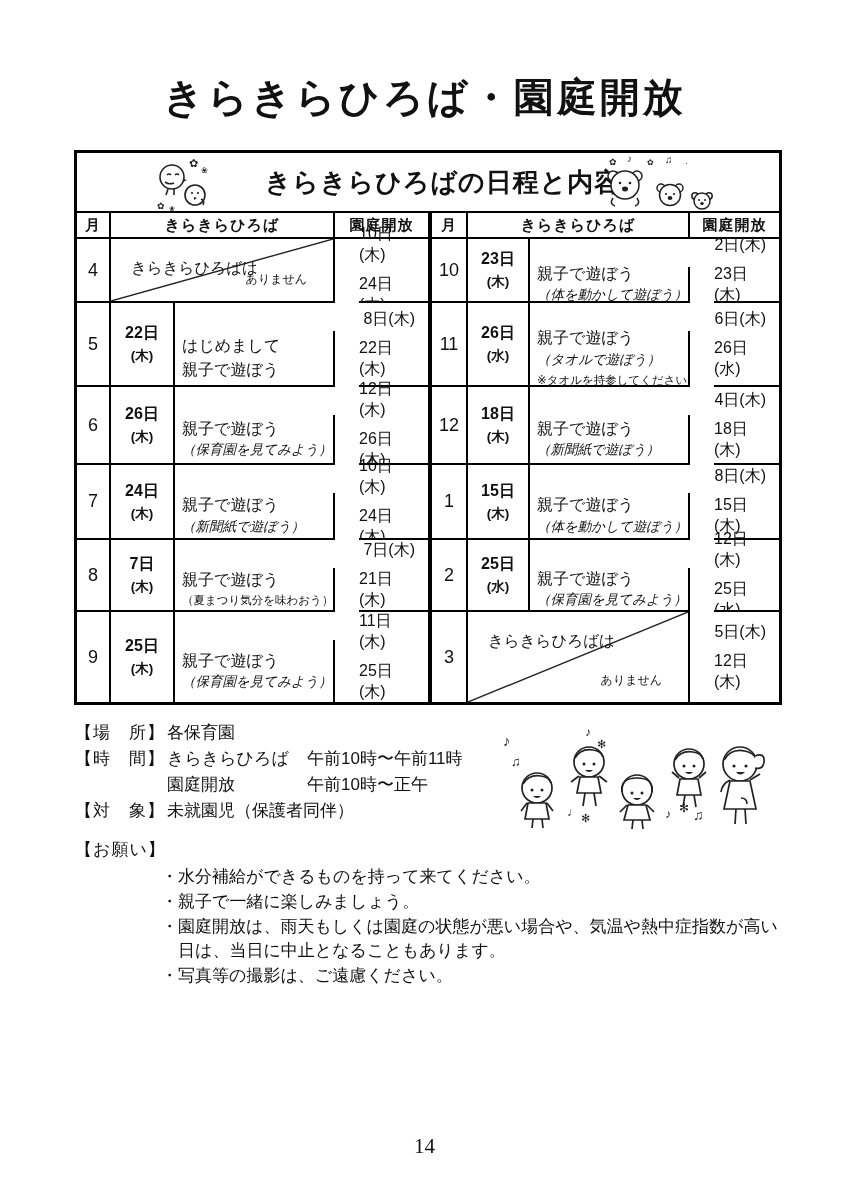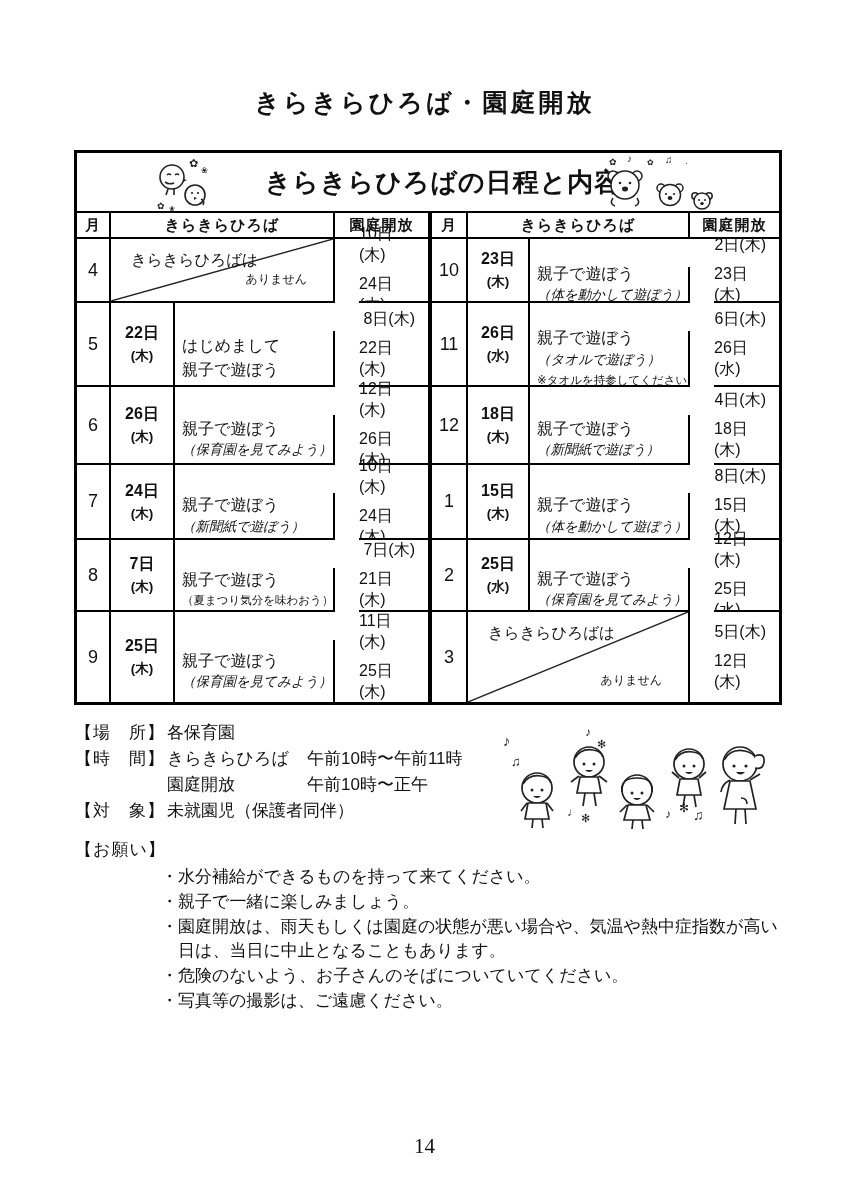--- a/index.html
+++ b/index.html
@@ -1,19 +1,19 @@
 <!DOCTYPE html>
 <html><head>
 <meta charset="utf-8">
 <style>
   html,body{margin:0;padding:0;background:#e8e8e8;}
   .page{position:relative;width:849px;height:1200px;margin:0 auto;background:#ffffff;
         font-family:"Liberation Sans","DejaVu Sans",sans-serif;color:#111;overflow:hidden;}
-  .doc-title{position:absolute;top:86px;left:0;width:100%;text-align:center;
-             font-size:25px;font-weight:bold;letter-spacing:3px;}
+  .doc-title{position:absolute;top:70px;left:0;width:100%;text-align:center;
+             font-size:40px;font-weight:bold;letter-spacing:3px;}
   
   .box{position:absolute;left:74px;top:150px;width:702px;border:3px solid #000;background:#fff;}
   .band{position:relative;height:58px;border-bottom:2px solid #000;
         display:flex;align-items:center;justify-content:center;}
   .band-title{font-size:26px;font-weight:bold;letter-spacing:1px;margin-left:30px;}
   .band-art-left{position:absolute;left:76px;top:2px;}
   .band-art-right{position:absolute;right:62px;top:1px;}
   .grid{display:grid;
         grid-template-columns:34px 64px 160px 93px 4px 36px 62px 160px 89px;
         grid-template-rows:26px 64px 84px 78px 75px 72px 90px;}
@@ -28,21 +28,21 @@
   .date{flex-direction:column;gap:3px;font-size:16px;font-weight:bold;}
   .date .wd{font-size:13.5px;}
   .desc{flex-direction:column;align-items:flex-start;justify-content:center;
         padding-left:7px;gap:6px;font-size:16px;line-height:1.1;white-space:nowrap;margin-top:28px;}
   .desc .sm{font-size:13.5px;font-style:italic;}
   .desc .xs{font-size:11.5px;}
   .entei{flex-direction:column;align-items:flex-end;gap:8px;
          font-size:16px;padding-right:13px;margin-left:24px;}
   .closed{position:relative;}
   .closed svg{position:absolute;left:0;top:0;width:100%;height:100%;}
-  .closed .t1{position:absolute;top:11px;left:20px;font-size:15.5px;}
+  .closed .t1{position:absolute;top:19px;left:20px;font-size:15.5px;}
   .closed .t2{position:absolute;bottom:13px;right:26px;font-size:12px;}
   
   .info{position:absolute;left:75px;top:720px;font-size:17px;line-height:26px;}
   .info-row{display:flex;}
   .ilabel{width:92px;letter-spacing:1px;}
   .iname{width:140px;}
   
   .req{position:absolute;left:75px;top:838px;font-size:17px;}
   .req-label{letter-spacing:1px;}
   .req-list{margin:4px 0 0 86px;width:625px;}
@@ -374,19 +374,18 @@
         <line x1="248" y1="99" x2="249" y2="114"></line>
     </svg>
   </span>
 
   <div class="req">
     <div class="req-label">【お願い】</div>
     <div class="req-list">
       <div class="req-item"><span>・</span><span>水分補給ができるものを持って来てください。</span></div>
       <div class="req-item"><span>・</span><span>親子で一緒に楽しみましょう。</span></div>
       <div class="req-item"><span>・</span><span>園庭開放は、雨天もしくは園庭の状態が悪い場合や、気温や熱中症指数が高い日は、当日に中止となることもあります。</span></div>
-      <div class="req-item"><span>・</span><span>危険のないよう、お子さんのそばについていてください。</span></div>
       <div class="req-item"><span>・</span><span>写真等の撮影は、ご遠慮ください。</span></div>
     </div>
   </div>
 
   <div class="pageno">14</div>
 </div>
 
 </body></html>

